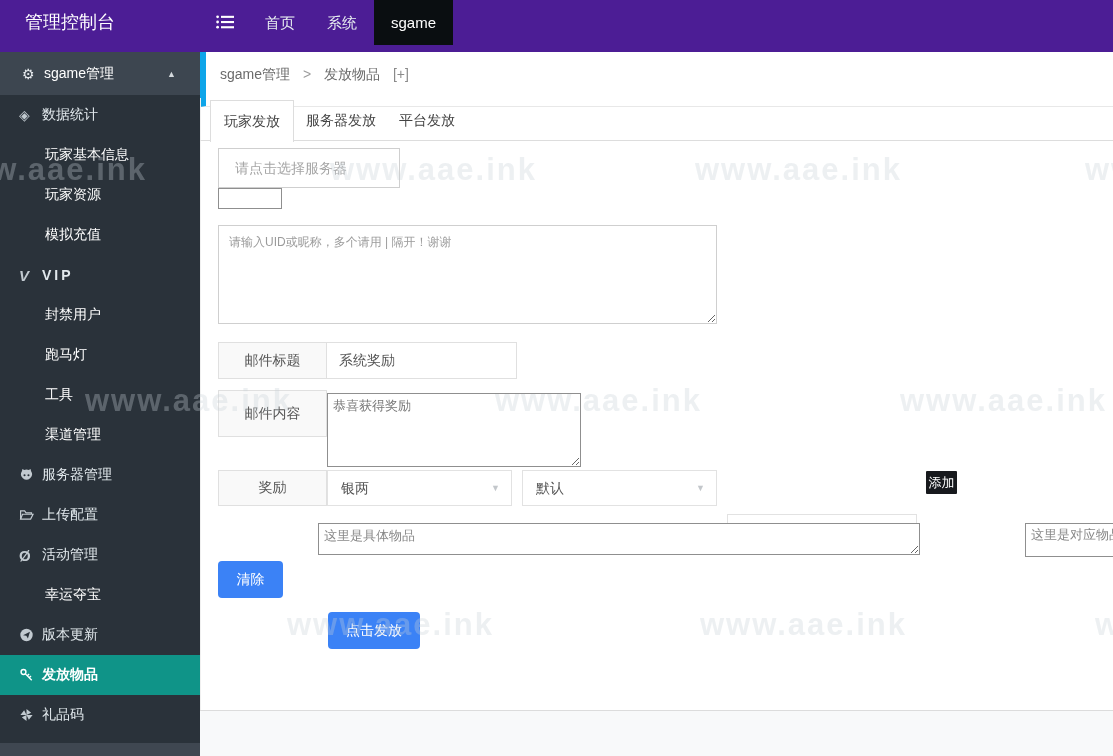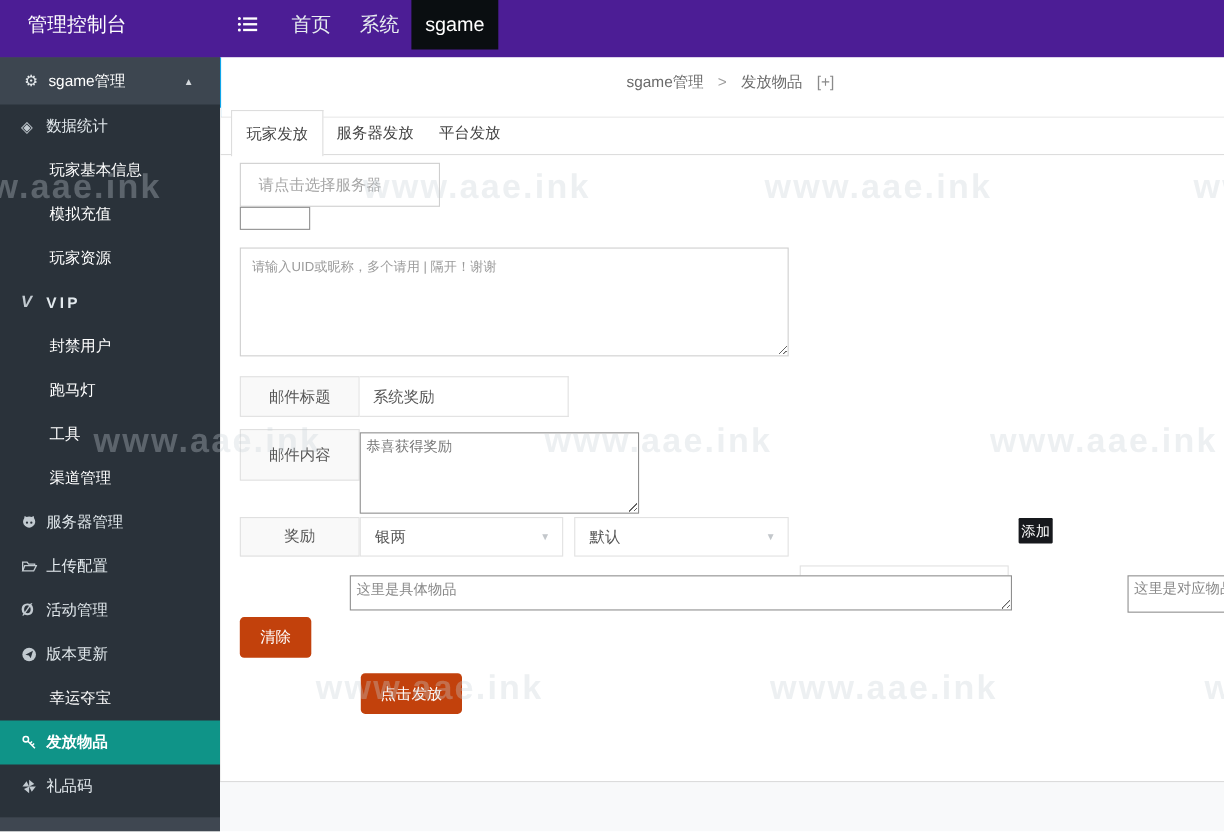--- a/index.html
+++ b/index.html
@@ -4,21 +4,21 @@
 <style>
   * { margin:0; padding:0; box-sizing:border-box; }
   html,body { background:#ffffff; }
   body { font-family:"Liberation Sans","DejaVu Sans",sans-serif; }
   .stage { position:relative; width:1113px; height:756px; overflow:hidden; background:#fff; }
 
   
   .navbar { position:absolute; left:0; top:0; width:1113px; height:52px; background:#4c1d95; z-index:5; }
   .brand { position:absolute; left:25px; top:0; height:45px; line-height:45px; color:#ffffff; font-size:18px; }
   .nav-toggle { position:absolute; left:216px; top:15px; width:20px; height:16px; cursor:pointer; }
-  .nav-link { position:absolute; top:0; height:45px; line-height:45px; font-size:18px; color:#e7edf0; cursor:pointer; }
+  .nav-link { position:absolute; top:0; height:45px; line-height:45px; font-size:15px; color:#e7edf0; cursor:pointer; }
   .nav-home { left:265px; }
   .nav-sys  { left:327px; }
   .nav-active-bg { position:absolute; left:374px; top:0; width:79px; height:45px; background:#0a0e11; }
   .nav-active-notch { position:absolute; left:374px; top:45px; width:79px; height:7px; background:#ffffff; }
   .nav-sgame { left:374px; width:79px; text-align:center; color:#ffffff; }
 
   
   .sidebar { position:absolute; left:0; top:52px; width:200px; height:704px; background:#2a323a; z-index:2; }
   .side-header { position:relative; height:43px; background:#3d4650; color:#ffffff; font-size:14px;
                  display:flex; align-items:center; padding-left:22px; cursor:pointer; }
@@ -33,21 +33,21 @@
   .side-item.active { background:#0f9488; color:#ffffff; font-weight:bold; }
   .side-item.active .sicon { color:#ffffff; }
   .side-item.spaced .slabel { letter-spacing:3px; font-weight:bold; }
   .vglyph { font-weight:bold; font-style:italic; font-size:15px; }
   .oglyph { font-weight:bold; font-size:15px; }
   .side-bottom-strip { position:absolute; left:0; bottom:0; width:200px; height:13px; background:#3f4751; }
 
   
   .main { position:absolute; left:200px; top:52px; width:913px; height:704px; background:#ffffff; z-index:1; }
   .breadcrumb { position:absolute; left:0; top:0; width:913px; height:55px; line-height:45px;
-                padding-left:14px; font-size:14px; color:#6b6b6b; border-bottom:1px solid #e8e8e8; border-left:1px solid #0ea5e9;text-align:center; }
+                padding-left:14px; font-size:14px; color:#6b6b6b; border-bottom:1px solid #e8e8e8; border-left:6px solid #0ea5e9; }
   .breadcrumb .sep { color:#9c9c9c; margin:0 9px; }
   .breadcrumb .expand { color:#8a8a8a; margin-left:9px; cursor:pointer; }
 
   .tabs { position:absolute; left:0; top:46px; width:913px; height:43px; border-bottom:1px solid #dddddd; border-left:1px solid #efefef; }
   .tab { position:absolute; top:2px; height:41px; line-height:40px; text-align:center; font-size:14px; color:#444; cursor:pointer; }
   .tab.active { left:9px; width:84px; background:#fff; border:1px solid #ddd; border-bottom:none; height:42px; }
   .tab.t2 { left:95px; width:90px; }
   .tab.t3 { left:190px; width:72px; }
 
   .panel-left-border { position:absolute; left:0; top:89px; width:1px; height:569px; background:#f0f0f0; }
@@ -81,21 +81,21 @@
                font-size:14px; color:#555; padding:0 13px;margin-top:44px; }
   .qty-input::placeholder { color:#9b9b9b; }
   .add-btn { position:absolute; left:726px; top:419px; width:31px; height:23px; background:#17191d; color:#fff;
              font-size:13px; line-height:23px; text-align:center; border:none; cursor:pointer; border-radius:1px; }
 
   .items-detail { position:absolute; left:118px; top:471px; width:602px; height:32px; border:1px solid #8f8f8f;
                   font-size:13px; color:#888; padding:3px 5px; resize:both; font-family:inherit; }
   .items-mapping { position:absolute; left:825px; top:471px; width:120px; height:34px; border:1px solid #8f8f8f;
                    font-size:13px; color:#888; padding:2px 5px; resize:both; font-family:inherit; }
 
-  .btn-teal { position:absolute; background:#c2410c; color:#fff; border:none; border-radius:4px;
+  .btn-teal { position:absolute; background:#3b82f6; color:#fff; border:none; border-radius:4px;
               font-size:14px; cursor:pointer; font-family:inherit; }
   .clear-btn { left:18px; top:509px; width:65px; height:37px; }
   .submit-btn { left:128px; top:560px; width:92px; height:37px; }
 
   
   .wm { position:absolute; z-index:10; pointer-events:none; font-size:31px; font-weight:bold;
         letter-spacing:2px; color:rgba(198,208,214,0.32); white-space:nowrap; }
 </style>
 </head>
 <body>
@@ -137,25 +137,25 @@
             <span>◈</span>
           </span>
     <span class="slabel">数据统计</span>
   </div>
         <div class="side-item sub">
 
     <span class="slabel">玩家基本信息</span>
   </div>
         <div class="side-item sub">
 
+    <span class="slabel">玩家资源</span>
+  </div>
+        <div class="side-item sub">
+
     <span class="slabel">模拟充值</span>
-  </div>
-        <div class="side-item sub">
-
-    <span class="slabel">玩家资源</span>
   </div>
         <div class="side-item spaced">
     <span class="sicon">
             <span class="vglyph">V</span>
           </span>
     <span class="slabel">VIP</span>
   </div>
         <div class="side-item sub">
 
     <span class="slabel">封禁用户</span>
@@ -190,32 +190,32 @@
             </svg>
           </span>
     <span class="slabel">上传配置</span>
   </div>
         <div class="side-item">
     <span class="sicon">
             <span class="oglyph">Ø</span>
           </span>
     <span class="slabel">活动管理</span>
   </div>
+        <div class="side-item sub">
+
+    <span class="slabel">幸运夺宝</span>
+  </div>
         <div class="side-item">
     <span class="sicon">
             <svg viewBox="0 0 16 16" width="15" height="15">
               <circle cx="8" cy="8" r="6.6" fill="currentColor"></circle>
               <path fill="#2a323a" d="M4.3 8.3 11.7 4.4 9.5 11.7 7.8 8.9z"></path>
             </svg>
           </span>
     <span class="slabel">版本更新</span>
-  </div>
-        <div class="side-item sub">
-
-    <span class="slabel">幸运夺宝</span>
   </div>
         <div class="side-item active">
     <span class="sicon">
             <svg viewBox="0 0 16 16" width="15" height="15" fill="none" stroke="currentColor" stroke-width="1.5">
               <circle cx="4.8" cy="4.8" r="2.6"></circle>
               <path d="M6.8 6.8 13.6 13.6M10.9 10.9l1.9-1.9M8.9 8.9l1.9-1.9"></path>
             </svg>
           </span>
     <span class="slabel">发放物品</span>
   </div>

